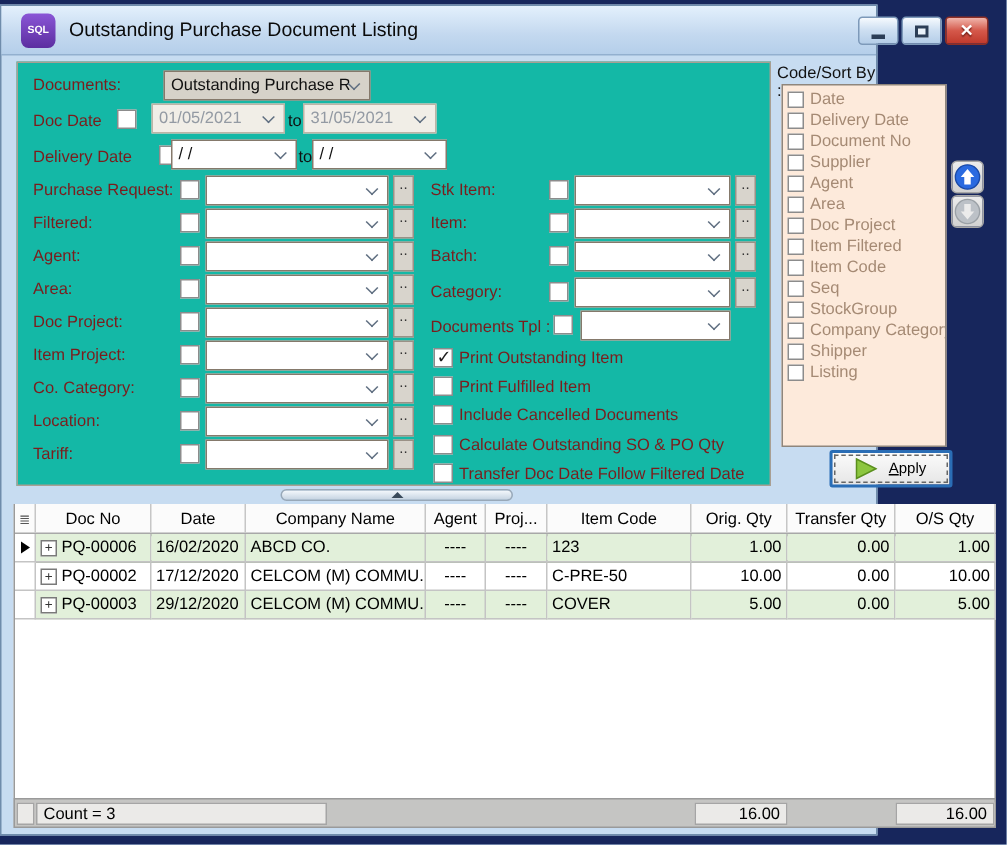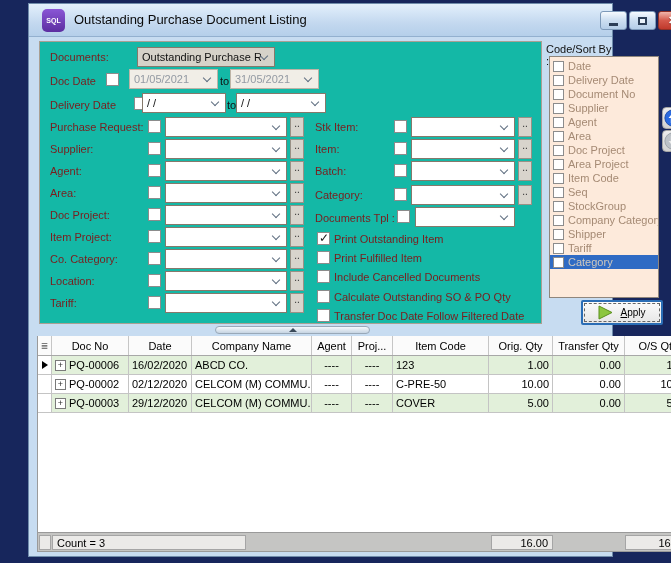--- a/index.html
+++ b/index.html
@@ -1,17 +1,17 @@
 <!DOCTYPE html>
 <html><head>
 <meta charset="utf-8">
 <style>
   * { margin:0; padding:0; box-sizing:border-box; }
   body { width:671px; height:563px; font-family:"Liberation Sans", sans-serif; position:relative; background:#17265c; overflow:hidden; }
-  #window { position:absolute; left:0; top:3px; width:585px; height:554px; background:#c7dcf1; border:1px solid #6f8cab;margin-left:28px; }
+  #window { position:absolute; left:0; top:3px; width:585px; height:554px; background:#c7dcf1; border:1px solid #6f8cab; }
 
   
   #titlebar { position:absolute; left:0; top:0; width:100%; height:33px; background:linear-gradient(#e3f0fc,#c3d8ef 60%,#b5cfea); border-bottom:1px solid #93b0cf; }
   #appicon { position:absolute; left:13px; top:5px; width:23px; height:23px; border-radius:5px; background:linear-gradient(#8a56d6,#5c2ea0); color:#fff; font-size:7px; font-weight:bold; display:flex; align-items:center; justify-content:center; }
   #title { position:absolute; left:45px; top:8px; font-size:13px; color:#0a0a0a; white-space:nowrap; }
   .winbtn { position:absolute; top:7px; height:19px; width:27px; border:1px solid #7d99b9; border-radius:3px; background:linear-gradient(#f6fafe,#cfe0f2 45%,#b4cde8); display:flex; align-items:center; justify-content:center; }
   .winbtn.close { width:29px; background:linear-gradient(#f0b5ab,#d4584a 50%,#c0392c); border-color:#8e2f26; }
   .glyph-min { width:9px; height:3px; background:#2c3e57; margin-top:8px; }
   .glyph-restore { width:9px; height:8px; border:2px solid #2c3e57; background:#eaf2fa; }
   .glyph-close { color:#fff; font-size:11px; font-weight:bold; text-shadow:0 1px 1px #7a241b; }
@@ -123,21 +123,21 @@
       <span class="combo-text"></span>
       <span class="chev"></span>
     </div>
   <div class="lbl" style="left: 10px; top: 79px;">Purchase Request:</div>
       <div class="cb" style="left: 108px; top: 78px;"></div>
       <div class="combo" style="left: 125px; top: 75px; width: 122px;">
         <div class="combo-text"></div>
         <div class="chev"></div>
       </div>
       <div class="dots" style="left: 250px; top: 75px;">..</div>
-      <div class="lbl" style="left: 10px; top: 101px;">Supplier:</div>
+      <div class="lbl" style="left: 10px; top: 101px;">Filtered:</div>
       <div class="cb" style="left: 108px; top: 100px;"></div>
       <div class="combo" style="left: 125px; top: 97px; width: 122px;">
         <div class="combo-text"></div>
         <div class="chev"></div>
       </div>
       <div class="dots" style="left: 250px; top: 97px;">..</div>
       <div class="lbl" style="left: 10px; top: 123px;">Agent:</div>
       <div class="cb" style="left: 108px; top: 122px;"></div>
       <div class="combo" style="left: 125px; top: 119px; width: 122px;">
         <div class="combo-text"></div>
@@ -251,21 +251,21 @@
       <div class="gsi">
         <div class="gscb"></div>
         <div class="gsi-lbl">Area</div>
       </div>
       <div class="gsi">
         <div class="gscb"></div>
         <div class="gsi-lbl">Doc Project</div>
       </div>
       <div class="gsi">
         <div class="gscb"></div>
-        <div class="gsi-lbl">Area Project</div>
+        <div class="gsi-lbl">Item Filtered</div>
       </div>
       <div class="gsi">
         <div class="gscb"></div>
         <div class="gsi-lbl">Item Code</div>
       </div>
       <div class="gsi">
         <div class="gscb"></div>
         <div class="gsi-lbl">Seq</div>
       </div>
       <div class="gsi">
@@ -275,25 +275,21 @@
       <div class="gsi">
         <div class="gscb"></div>
         <div class="gsi-lbl">Company Category</div>
       </div>
       <div class="gsi">
         <div class="gscb"></div>
         <div class="gsi-lbl">Shipper</div>
       </div>
       <div class="gsi">
         <div class="gscb"></div>
-        <div class="gsi-lbl">Tariff</div>
-      </div>
-      <div class="gsi sel">
-        <div class="gscb"></div>
-        <div class="gsi-lbl">Category</div>
+        <div class="gsi-lbl">Listing</div>
       </div>
     </div>
 
   <div class="updown" style="top:103px">
     <svg width="18" height="18" viewBox="0 0 20 20">
         <circle cx="10" cy="10" r="9" fill="#2a6ae0" stroke="#1a4aa8"></circle>
         <path d="M10 4 L15 10 H12.4 V15.5 H7.6 V10 H5 Z" fill="#fff"></path>
       </svg>
   </div>
   <div class="updown" style="top:126px">
@@ -347,21 +343,21 @@
             <div class="gc num" style="width: 67px;">1.00</div>
           </div>
         </div>
         <div class="grow">
           <div class="gc ctr" style="width: 14px; padding: 0px;"></div>
           <div class="rowbody">
             <div class="gc" style="width: 77px;">
               <div class="expand">+</div>
               <div style="overflow: hidden; white-space: nowrap;">PQ-00002</div>
             </div>
-            <div class="gc" style="width: 63px;">02/12/2020</div>
+            <div class="gc" style="width: 63px;">17/12/2020</div>
             <div class="gc" style="width: 120px;">CELCOM (M) COMMU...</div>
             <div class="gc ctr" style="width: 40px;">----</div>
             <div class="gc ctr" style="width: 41px;">----</div>
             <div class="gc" style="width: 96px;">C-PRE-50</div>
             <div class="gc num" style="width: 64px;">10.00</div>
             <div class="gc num" style="width: 72px;">0.00</div>
             <div class="gc num" style="width: 67px;">10.00</div>
           </div>
         </div>
         <div class="grow">

